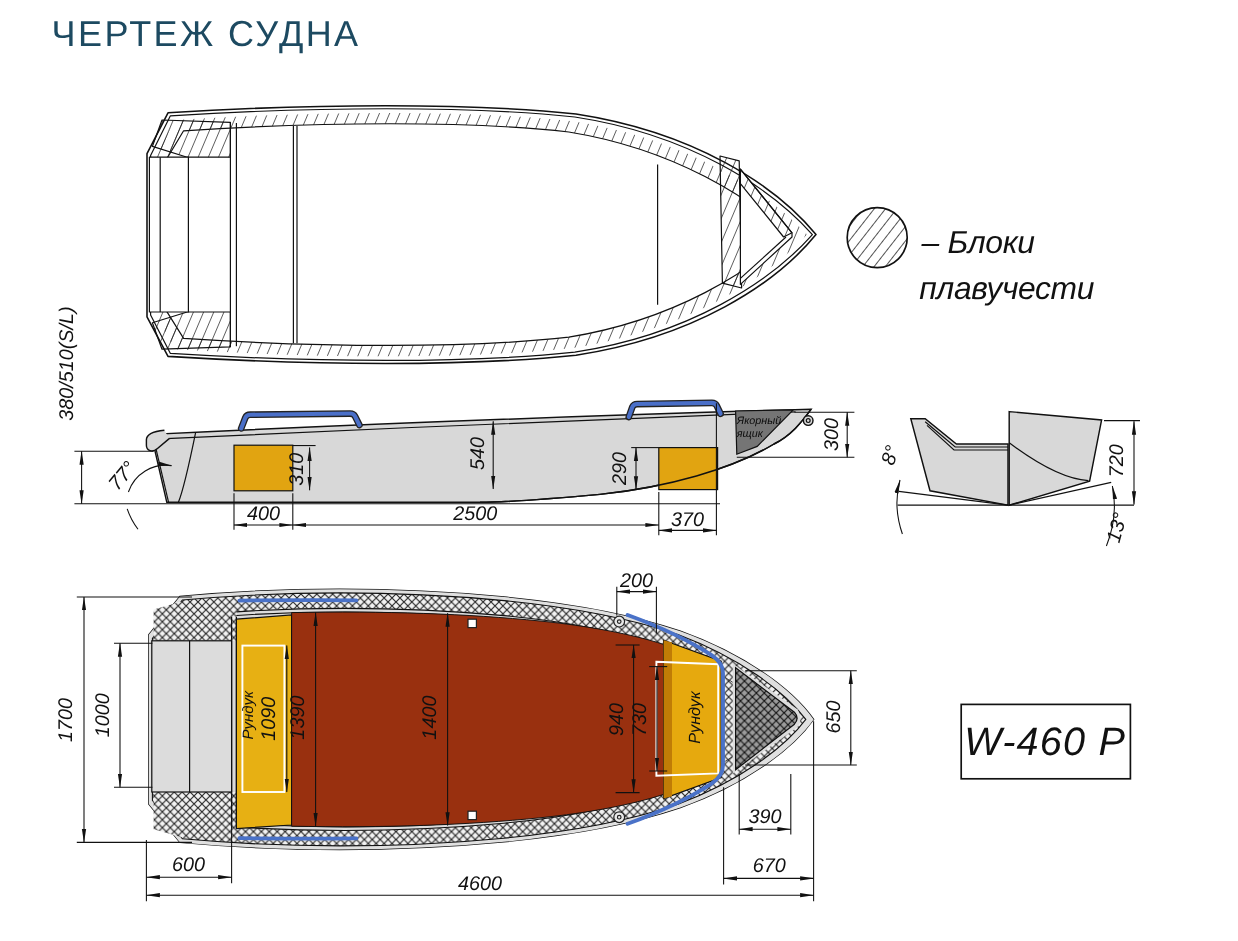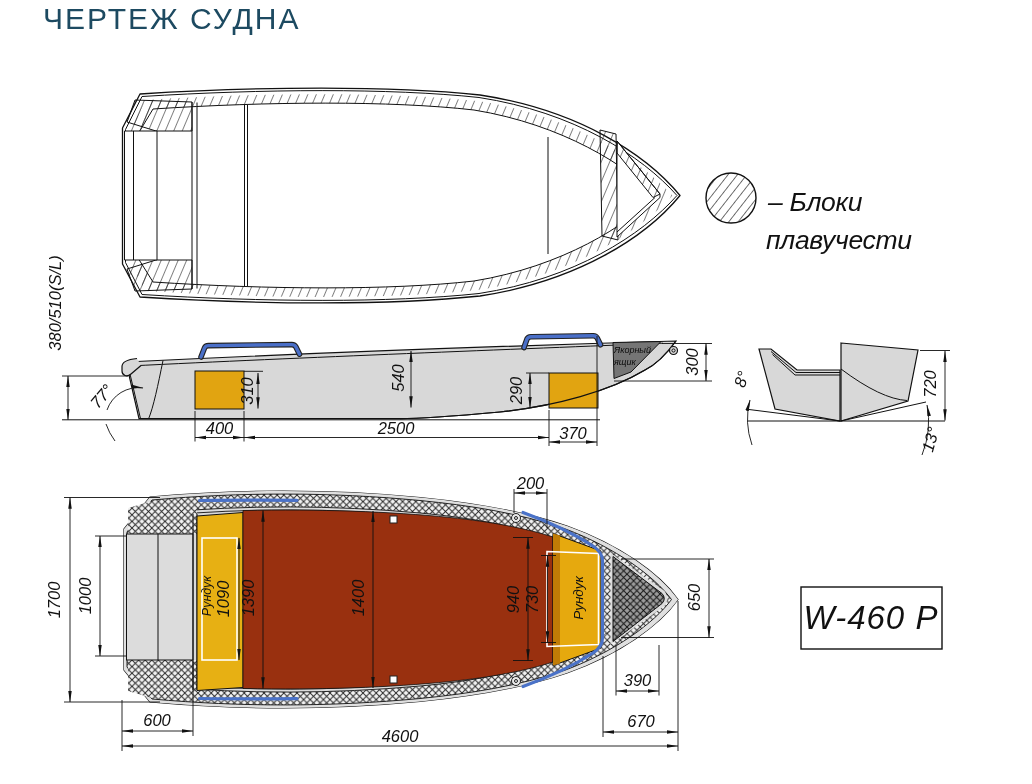--- a/index.html
+++ b/index.html
@@ -4,21 +4,21 @@
 <style>
   html,body{margin:0;padding:0;background:#ffffff;}
   #page{position:relative;width:1032px;height:784px;background:#fff;overflow:hidden;
         font-family:"Liberation Sans", sans-serif;}
   svg text{font-family:"Liberation Sans", sans-serif;}
 </style>
 </head>
 <body>
 <div id="page">
 
-<div style="position:absolute;left:43px;top:2px;font-size:30px;color:#1d4a61;letter-spacing:2px;">ЧЕРТЕЖ СУДНА</div>
+<div style="position:absolute;left:43px;top:12px;font-size:30px;color:#1d4a61;letter-spacing:2px;">ЧЕРТЕЖ СУДНА</div>
 <svg width="1032" height="784" viewBox="0 0 1032 784" style="position:absolute;left:0;top:0;">
 <defs>
   <pattern id="h1" patternUnits="userSpaceOnUse" width="7.8" height="7.8" patternTransform="rotate(23)">
     <line x1="0" y1="-1" x2="0" y2="8.8" stroke="#1a1a1a" stroke-width="1.1"></line>
   </pattern>
   <pattern id="h2" patternUnits="userSpaceOnUse" width="7.4" height="7.4" patternTransform="rotate(38)">
     <line x1="0" y1="-1" x2="0" y2="8.4" stroke="#1a1a1a" stroke-width="1.25"></line>
   </pattern>
   <pattern id="xh" patternUnits="userSpaceOnUse" width="6.6" height="6.6">
     <rect width="6.6" height="6.6" fill="#f2f2f2"></rect>

